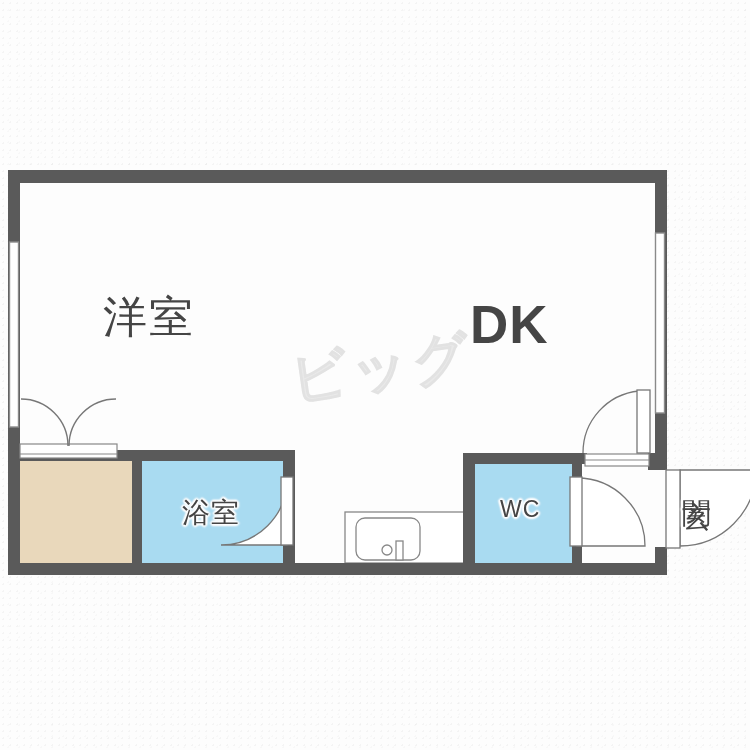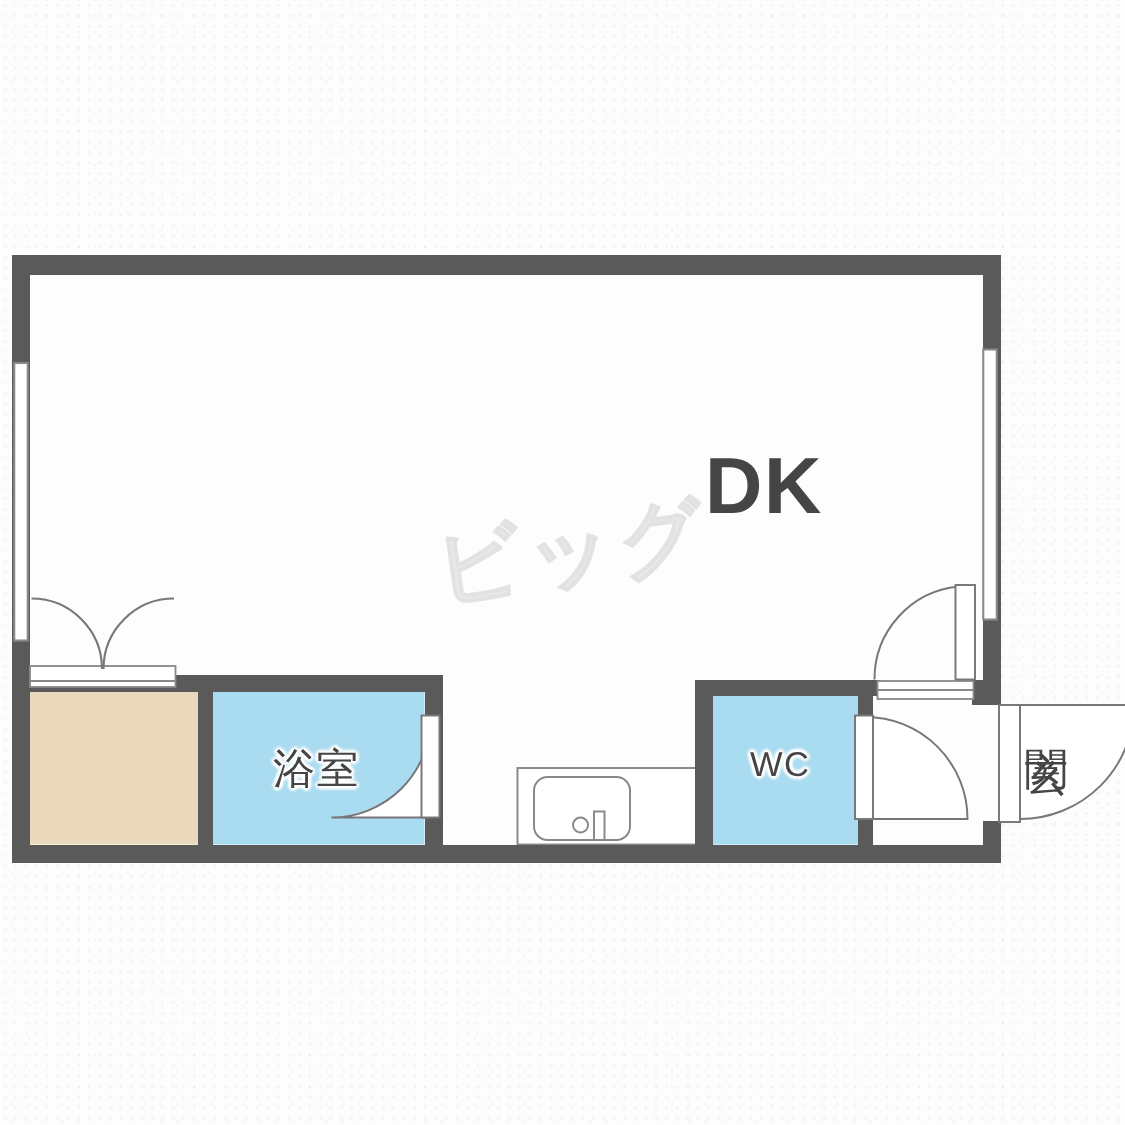--- a/index.html
+++ b/index.html
@@ -93,17 +93,18 @@
     </g>
 
     <g stroke="#777" stroke-width="1.3">
       <path d="M680,470 L756,470 A76,76 0 0 1 680,546 Z" fill="#fff"></path>
       <rect x="666" y="470" width="14" height="78" fill="#fff"></rect>
     </g>
   </svg>
 
   <div class="watermark">ビッグ</div>
 
+  <div class="room-label lbl-yoshitsu">洋室</div>
   <div class="room-label lbl-dk">DK</div>
   <div class="room-label halo lbl-bath">浴室</div>
   <div class="room-label halo lbl-wc">WC</div>
   <div class="room-label halo lbl-genkan">玄関</div>
 </div>
 
 </body></html>

